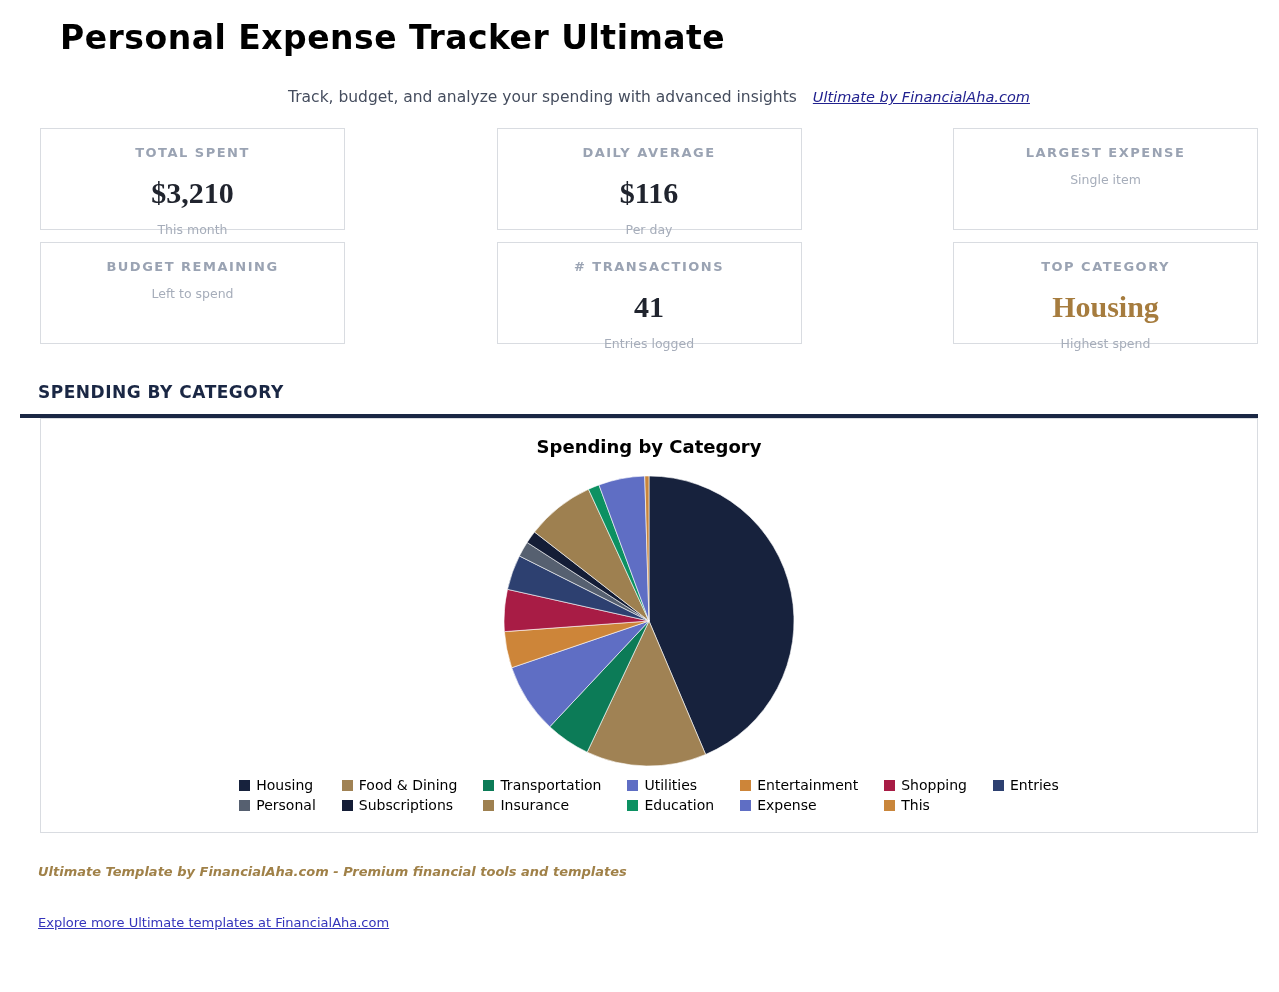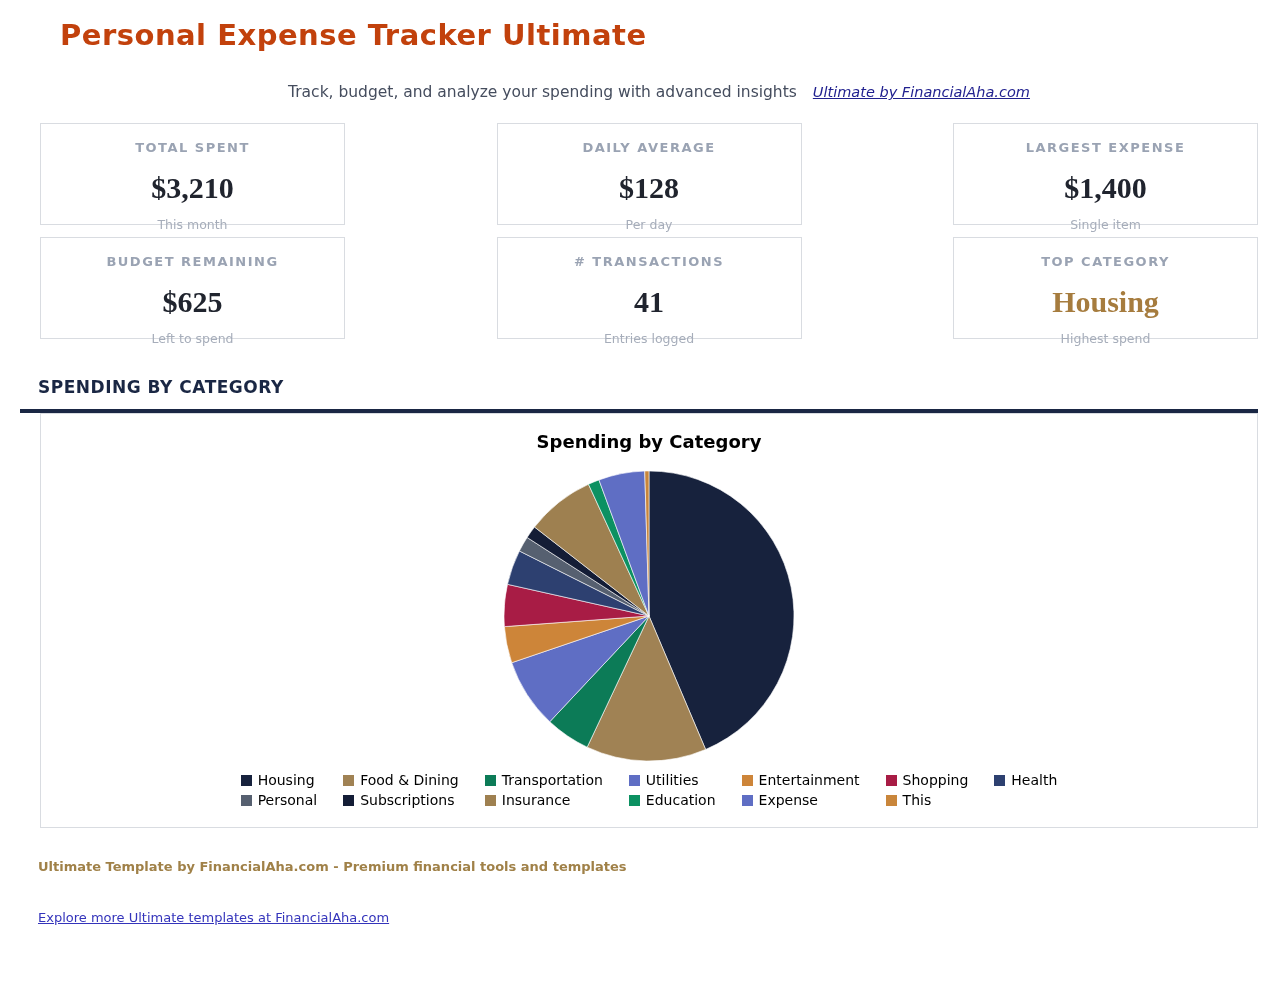--- a/index.html
+++ b/index.html
@@ -7,22 +7,22 @@
   body {
     width: 1279px; height: 992px;
     font-family: "DejaVu Sans", "Liberation Sans", sans-serif;
     color: #1a2744;
     overflow: hidden;
   }
   .page { width: 1279px; height: 992px; padding: 0 21px 0 40px; }
 
   .page-title {
     margin: 18px 0 10px 20px;
-    font-size: 29px; font-weight: 700; letter-spacing: 0.5px;
-    color: #c2410c;
+    font-size: 33px; font-weight: 700; letter-spacing: 0.5px;
+    color: #000000;
   }
   .subtitle-row {
     display: flex; justify-content: center; align-items: baseline;
     margin-top: 31px;
   }
   .subtitle { margin-left: 20px; font-size: 15.5px; color: #454d5e; }
   .brand-link {
     font-size: 14.5px; font-style: italic; color: #21218f;
     text-decoration: underline; cursor: pointer; margin-left: 16px;
   }
@@ -76,21 +76,21 @@
     justify-content: center;
   }
   .legend-item { display: flex; align-items: center; font-size: 14px; color: #000000; }
   .legend-swatch {
     width: 11px; height: 11px; display: inline-block; margin-right: 6px;
     flex: 0 0 auto;
   }
 
   .footer-tagline {
     margin: 31px 0 0 -2px;
-    font-size: 13px; font-weight: 700; color: #a08148;
+    font-size: 13px; font-weight: 700; color: #a08148; font-style: italic;
   }
   .footer-link {
     display: inline-block;
     margin: 17px 0 0 -2px;
     font-size: 13px; color: #3434bb;
     text-decoration: underline; cursor: pointer;
   }
 </style>
 </head>
 <body>
@@ -105,31 +105,29 @@
   </div>
 
   <div class="cards-grid">
     <div class="stat-card">
       <div class="stat-label">TOTAL SPENT</div>
       <div class="stat-value">$3,210</div>
       <div class="stat-sub">This month</div>
     </div>
     <div class="stat-card">
       <div class="stat-label">DAILY AVERAGE</div>
-      <div class="stat-value">$128</div>
+      <div class="stat-value">$116</div>
       <div class="stat-sub">Per day</div>
     </div>
     <div class="stat-card">
       <div class="stat-label">LARGEST EXPENSE</div>
-      <div class="stat-value">$1,400</div>
       <div class="stat-sub">Single item</div>
     </div>
     <div class="stat-card">
       <div class="stat-label">BUDGET REMAINING</div>
-      <div class="stat-value">$625</div>
       <div class="stat-sub">Left to spend</div>
     </div>
     <div class="stat-card">
       <div class="stat-label"># TRANSACTIONS</div>
       <div class="stat-value">41</div>
       <div class="stat-sub">Entries logged</div>
     </div>
     <div class="stat-card">
       <div class="stat-label">TOP CATEGORY</div>
       <div class="stat-value" style="color: rgb(166, 124, 62);">Housing</div>
@@ -176,21 +174,21 @@
         <div class="legend-item">
           <span class="legend-swatch" style="background: rgb(205, 133, 57);"></span>
           <span>Entertainment</span>
         </div>
         <div class="legend-item">
           <span class="legend-swatch" style="background: rgb(168, 28, 69);"></span>
           <span>Shopping</span>
         </div>
         <div class="legend-item">
           <span class="legend-swatch" style="background: rgb(45, 64, 112);"></span>
-          <span>Health</span>
+          <span>Entries</span>
         </div>
         <div class="legend-item">
           <span class="legend-swatch" style="background: rgb(86, 96, 112);"></span>
           <span>Personal</span>
         </div>
         <div class="legend-item">
           <span class="legend-swatch" style="background: rgb(20, 29, 54);"></span>
           <span>Subscriptions</span>
         </div>
         <div class="legend-item">

